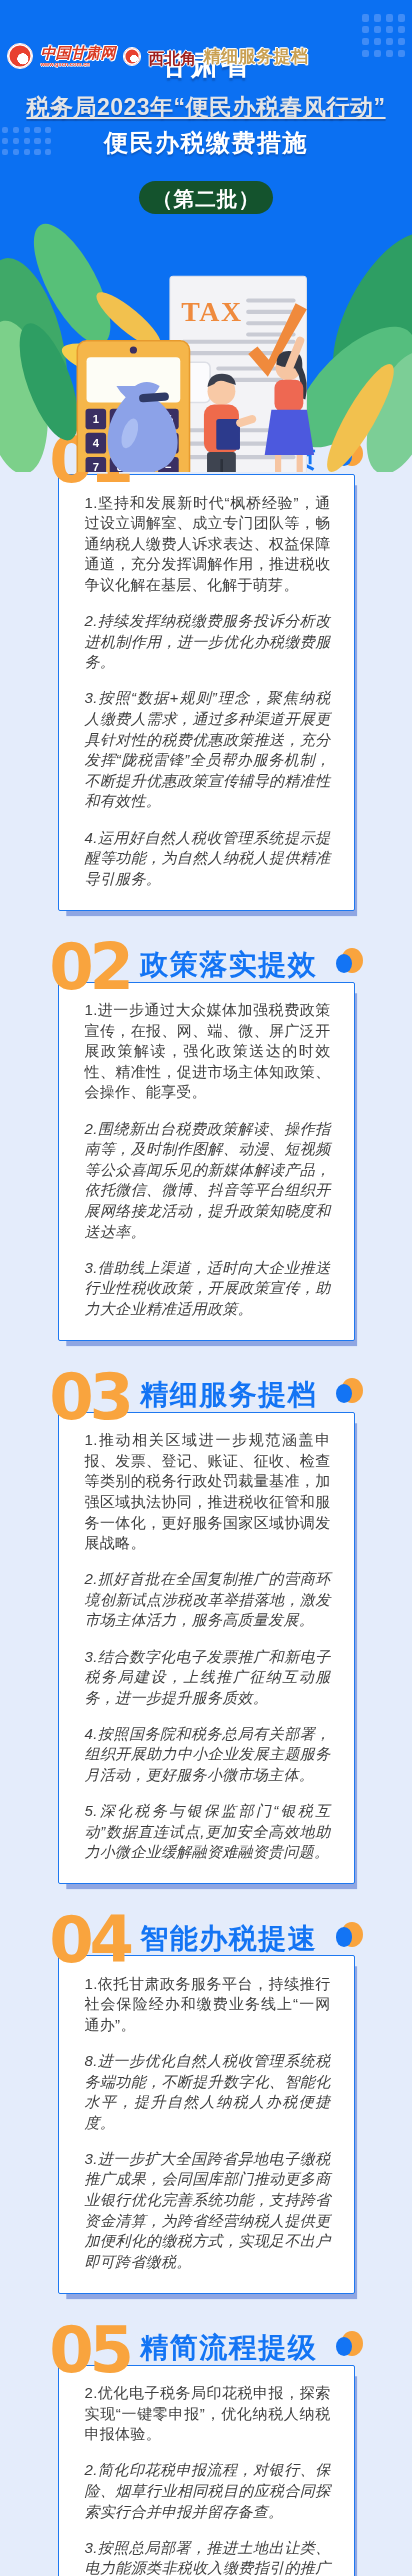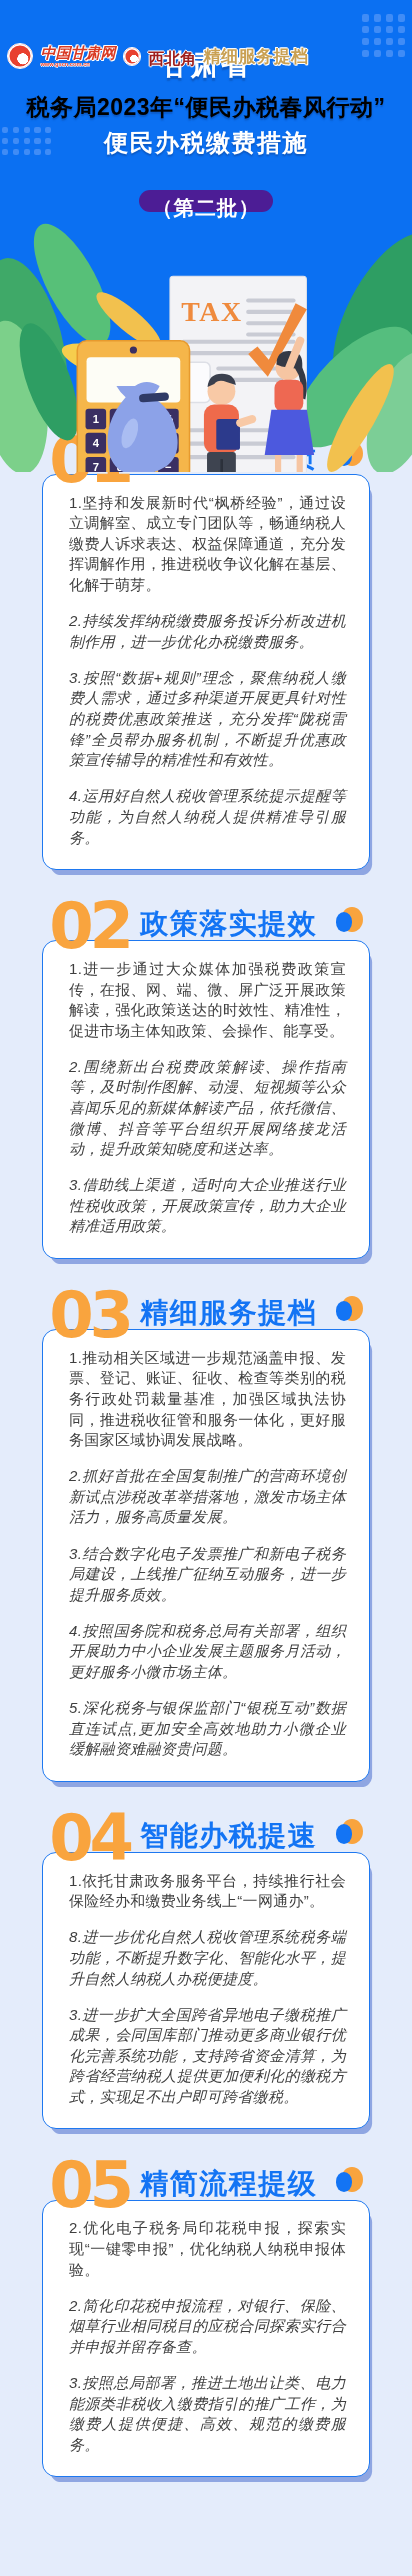--- a/index.html
+++ b/index.html
@@ -22,26 +22,26 @@
     text-shadow:-1px 0 #fff,1px 0 #fff,0 -1px #fff,0 1px #fff;}
   .client{font-size:17px;font-weight:800;color:#C9A053;letter-spacing:0.5px;
     text-shadow:-1px 0 #fff,1px 0 #fff,0 -1px #fff,0 1px #fff,1px 1px #fff,-1px -1px #fff;}
   .dots{position:absolute;display:grid;grid-template-columns:repeat(4,7.2px);grid-gap:4.6px;opacity:.8;}
   .dots i{width:7.2px;height:7.2px;border-radius:2.1px;background:#4E94F7;display:block;}
   .dots-tr{top:14.4px;right:7.2px;}
   .dots-left{top:127px;left:2.1px;grid-template-columns:repeat(5,6.2px);}
   .dots-left i{width:6.2px;height:6.2px;}
   .t1{margin:0;padding-top:46px;font-size:28px;font-weight:800;color:#fff;letter-spacing:2.1px;
       text-shadow:0 2.6px 1.5px rgba(15,45,110,.35);}
-  .t2{margin:8.2px 0 0;font-size:23px;font-weight:800;color:#000000;letter-spacing:0.5px;
-      text-shadow:0 2.1px 1.5px rgba(15,45,110,.35);}
+  .t2{margin:8.2px 0 0;font-size:23px;font-weight:800;color:#e5e5e5;letter-spacing:0.5px;
+      text-shadow:0 2.1px 1.5px rgba(15,45,110,.35);text-decoration:underline;}
   .t3{margin:4px 0 0;font-size:24px;font-weight:800;color:#fff;letter-spacing:1.5px;
       text-shadow:0 2.1px 1.5px rgba(15,45,110,.35);}
-  .badge{margin:31px auto 0;width:134px;height:22px;line-height:35px;border-radius:17.5px;
-      background:#4c1d95;color:#fff;font-size:20.6px;font-weight:800;letter-spacing:1px;}
+  .badge{margin:22px auto 0;width:134px;height:33px;line-height:35px;border-radius:17.5px;
+      background:#14532d;color:#fff;font-size:20.6px;font-weight:800;letter-spacing:1px;}
 
   
   .illu{position:absolute;top:212px;left:0;width:412px;height:260px;z-index:3;pointer-events:none;}
 
   
   .content{position:relative;z-index:2;margin-top:-26px;padding:18.5px 0 36px;
       border-radius:50% 50% 0 0/29px 29px 0 0;
       background-color:#E4ECFB;
       background-image:linear-gradient(#C9D8F6 0.5px,transparent 0.5px),
                        linear-gradient(90deg,#C9D8F6 0.5px,transparent 0.5px);
@@ -49,22 +49,22 @@
   .section{position:relative;}
   .section + .section{margin-top:24px;}
   .sec-head{position:relative;z-index:2;display:flex;justify-content:center;align-items:flex-start;
       height:57px;overflow:visible;}
   .sec-num{font-size:64px;line-height:1;font-weight:700;color:#F9A43E;letter-spacing:-4.1px;
       font-family:"DejaVu Sans",sans-serif;}
   .sec-title{margin:11.3px 0 0 10.3px;font-size:28px;font-weight:800;color:#1374F4;letter-spacing:1.5px;}
   .sec-dot{position:relative;width:27px;height:27px;margin:13.4px 0 0 18.5px;flex:none;}
   .sec-dot .d-orange{position:absolute;right:0;top:0;width:21.6px;height:25px;border-radius:50%;background:#F9A43E;}
   .sec-dot .d-blue{position:absolute;left:0;bottom:2.1px;width:16.5px;height:19.6px;border-radius:50%;background:#1374F4;}
-  .card{position:relative;z-index:1;margin:-10.3px auto 16px;width:328px;box-sizing:border-box;
-      background:#fff;border:1.5px solid #1E78F0;border-radius:14px;
+  .card{position:relative;z-index:1;margin:-10.3px auto 16px;width:297px;box-sizing:border-box;
+      background:#fff;border:1.5px solid #1E78F0;border-radius:2px;
       padding:17.5px 23px 20.6px 26px;
       box-shadow:5.2px 8.2px 0 -3.1px #8FA6E2;}
   .item{margin:0;font-size:15px;line-height:20.6px;color:#3F3F3F;font-weight:500;
       text-align:justify;letter-spacing:0.3px;}
   .item + .item{margin-top:15.5px;font-style:italic;}
 </style>
 </head>
 <body>
 
 <div class="poster">

